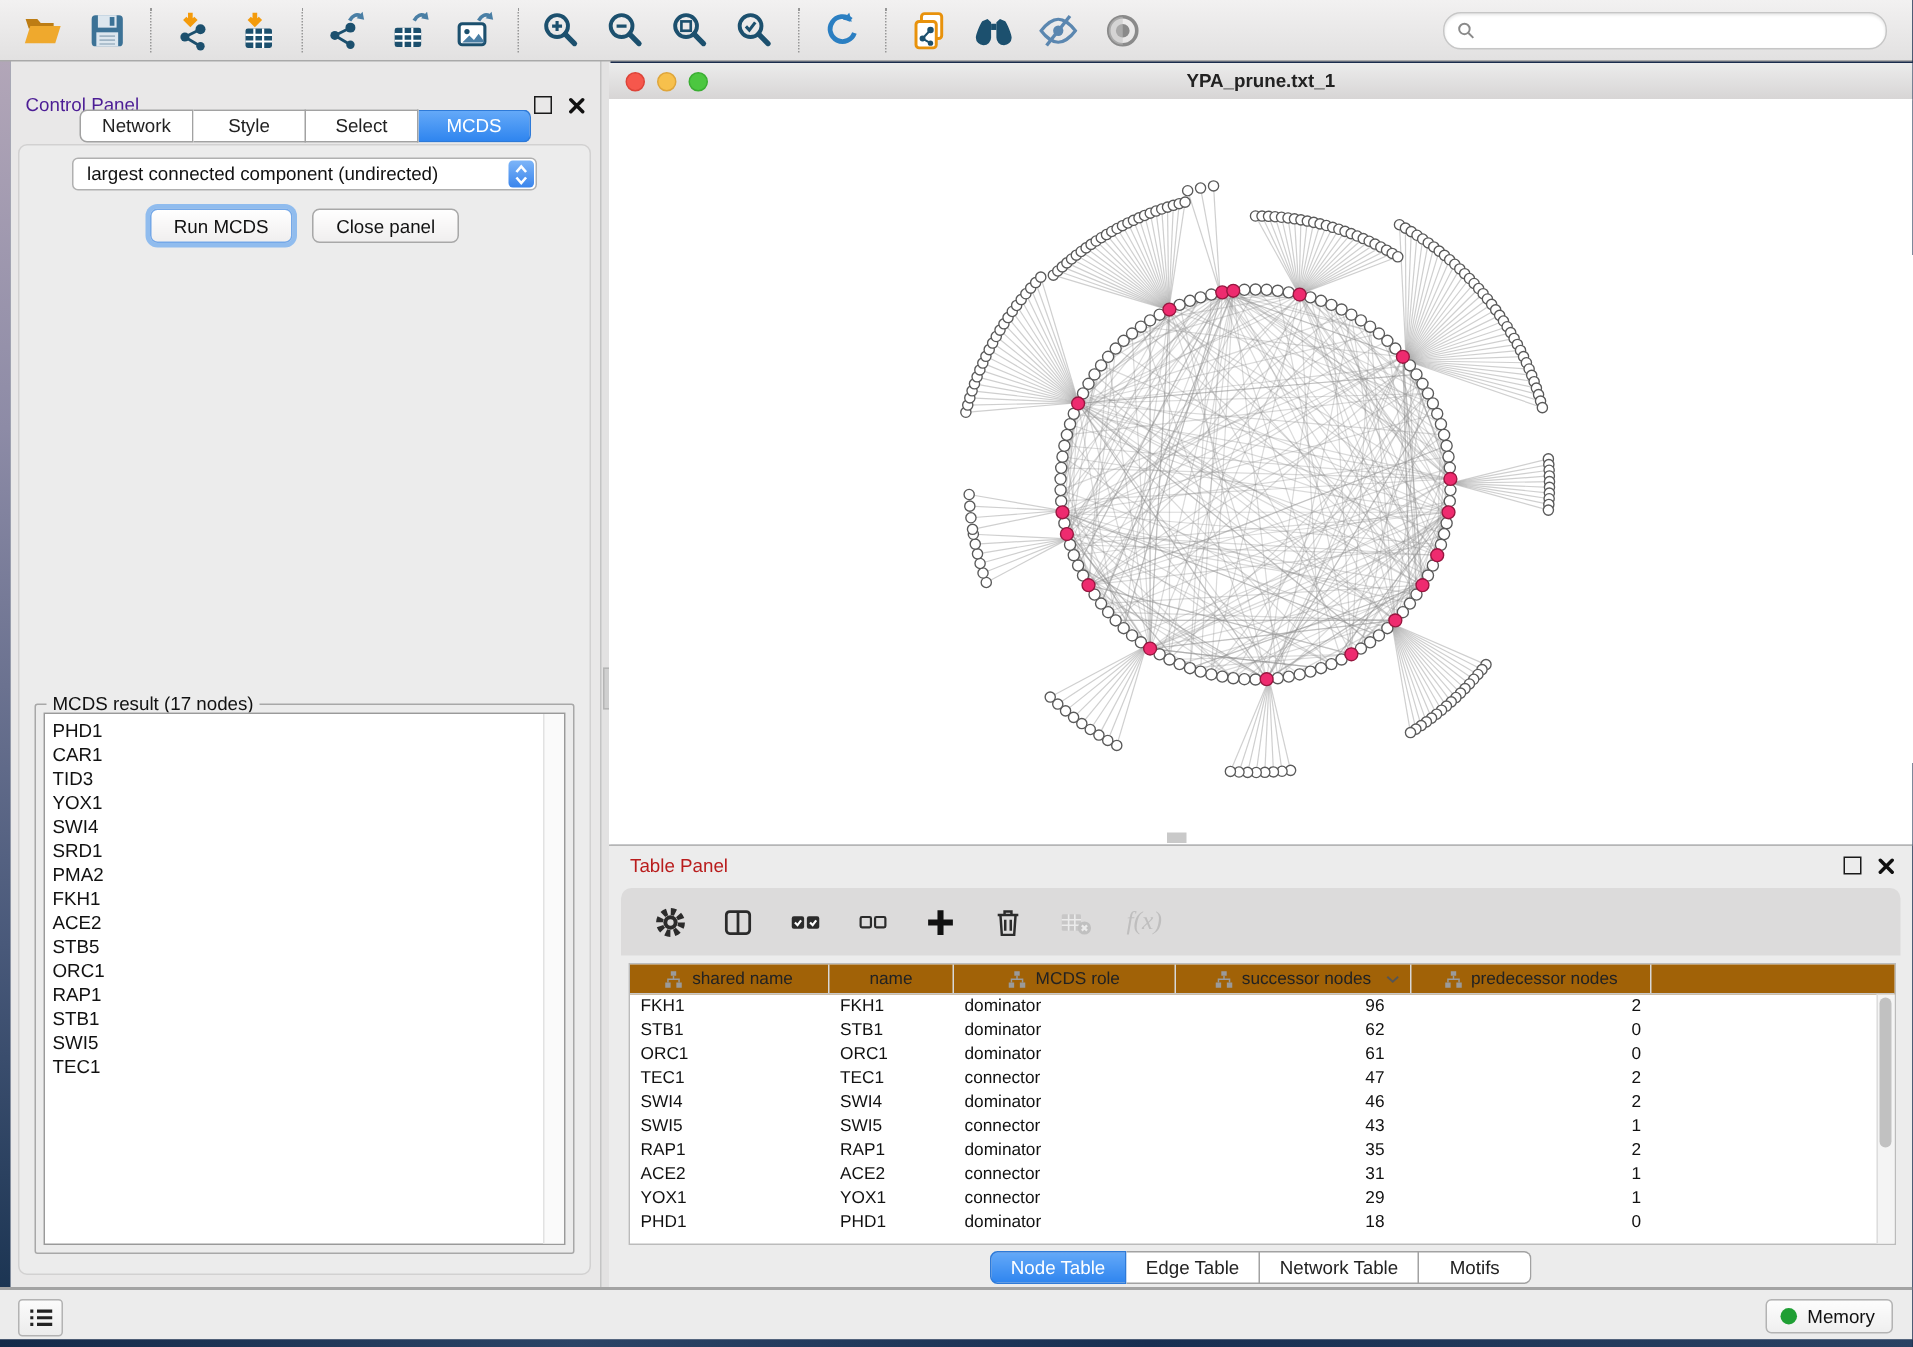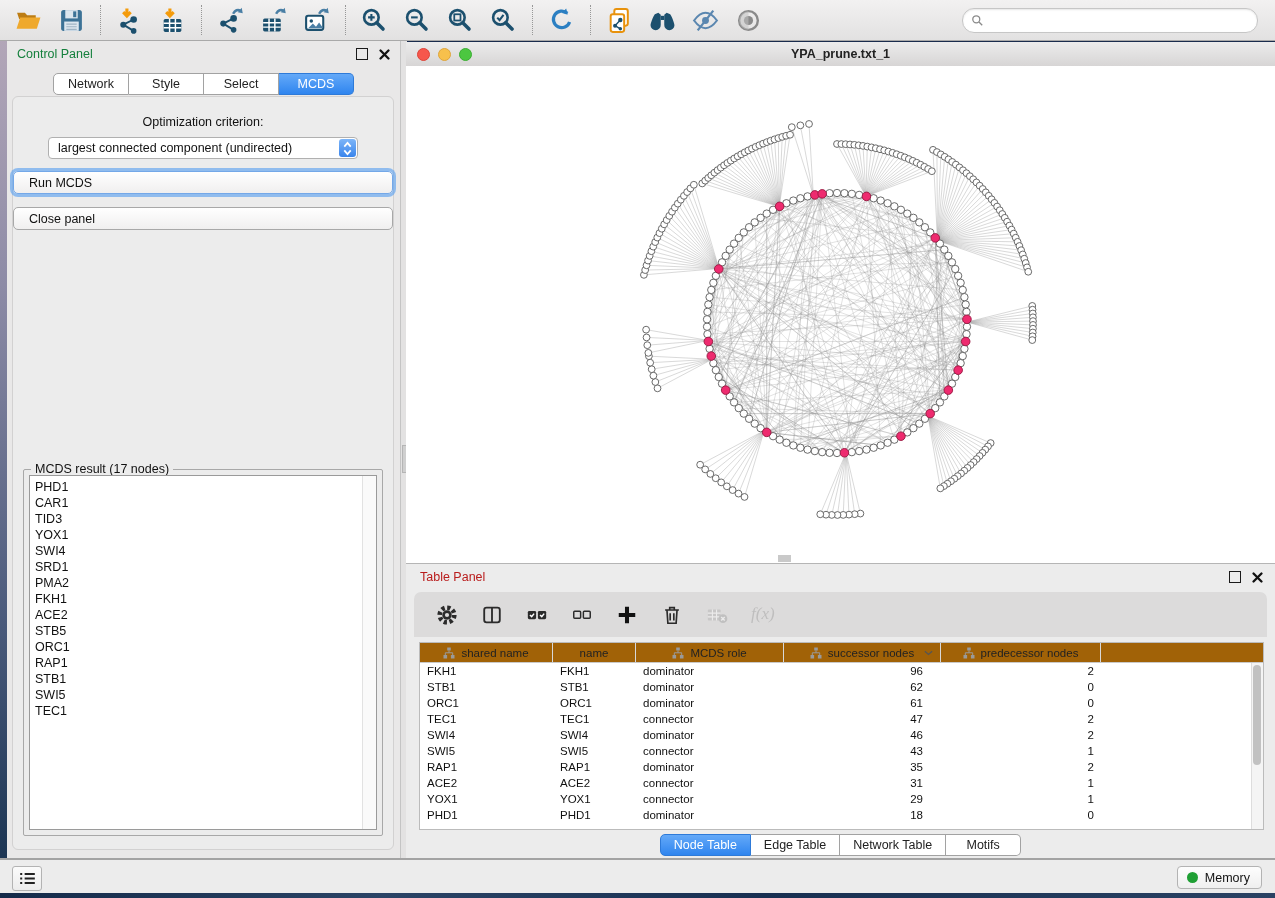--- a/index.html
+++ b/index.html
@@ -25,43 +25,43 @@
 
   
   .left-strip{position:absolute;left:0;top:40px;width:7px;height:818px;
     background:linear-gradient(#b2a6b8,#8d8ba6 30%,#49597a 72%,#1c3553);}
   .desktop-bottom{position:absolute;left:0;top:893px;width:1275px;height:5px;
     background:linear-gradient(90deg,#142a49,#2b4466 30%,#182f51 60%,#2a4263);}
 
   
   .control-panel{position:absolute;left:7px;top:40px;width:393px;height:818px;
     background:#e9e8e8;border-right:1px solid #bdbdbd;}
-  .panel-header{height:28px;display:flex;align-items:center;padding:0 10px;
-    font-size:12.5px;color:#15803d;}
+  .panel-header{height:28px;display:flex;align-items:center;padding:16px 10px;
+    font-size:12.5px;color:#4c1d95;}
   .panel-header .spacer{flex:1;}
   .float-box{width:10px;height:10px;border:1.7px solid #1a1a1a;margin-right:11px;cursor:default;}
   .close-x{width:11px;height:11px;cursor:default;display:inline-flex;}
   .ctrl-tabs{position:absolute;left:0;top:33px;width:100%;display:flex;justify-content:center;}
   .seg{display:flex;}
   .seg .tab{min-width:48px;padding:3px 13px;font-size:12.5px;background:#fff;
     border:1px solid #a2a2a2;border-left:none;color:#222;text-align:center;cursor:default;}
   .seg .tab:first-child{border-left:1px solid #a2a2a2;border-radius:5px 0 0 5px;}
   .seg .tab:last-child{border-radius:0 5px 5px 0;}
   .seg .tab.active{background:linear-gradient(#64a9f8,#2f85ef);color:#fff;border-color:#2e7ad8;}
   .tab-content{position:absolute;left:5px;right:6px;top:56px;bottom:8px;
     background:#ececec;border:1px solid #d2d1d1;border-radius:6px;}
   .opt-label{margin-top:18px;text-align:center;font-size:12.5px;color:#111;}
   .dropdown{margin:8px auto 0;width:310px;height:22px;background:#fff;border:1px solid #b0b0b0;
     border-radius:4px;display:flex;align-items:center;font-size:12.5px;color:#111;
     padding-left:9px;position:relative;box-sizing:border-box;cursor:default;}
   .dd-cap{position:absolute;right:1px;top:1px;bottom:1px;width:17px;
     background:linear-gradient(#7db5f8,#3a85ec);border-radius:3px;
     display:flex;align-items:center;justify-content:center;}
   .dd-cap svg{width:9px;height:15px;}
-  .btn-row{display:flex;justify-content:center;gap:13px;margin-top:12px;flex-direction:column;}
+  .btn-row{display:flex;justify-content:center;gap:13px;margin-top:12px;}
   .btn{height:21px;padding:0 15px;background:linear-gradient(#ffffff,#f0efef);
     border:1px solid #a8a8a8;border-radius:5px;font-size:12.5px;color:#111;
     display:flex;align-items:center;cursor:default;}
   .btn.focused{box-shadow:0 0 0 3px rgba(96,163,240,.65);border-color:#74a8e8;}
   .result-group{position:absolute;left:10px;right:10px;top:372px;bottom:13px;
     border:1px solid #a8a8a8;border-radius:2px;}
   .result-title{position:absolute;top:-8px;left:7px;background:#ececec;padding:0 4px;
     font-size:12.5px;color:#111;}
   .result-list{position:absolute;inset:5px;background:#fff;border:1px solid #9a9a9a;
     overflow:hidden;padding-top:3px;}
@@ -311,21 +311,20 @@
     </div>
     <div class="ctrl-tabs">
       <div class="seg" id="ctrl-seg">
           <div class="tab">Network</div>
           <div class="tab">Style</div>
           <div class="tab">Select</div>
           <div class="tab active">MCDS</div>
         </div>
     </div>
     <div class="tab-content">
-      <div class="opt-label">Optimization criterion:</div>
       <div class="dropdown">
         <span>largest connected component (undirected)</span>
         <span class="dd-cap">
           <svg viewBox="0 0 8 14">
               <path d="M1 5.3 4 1.8l3 3.5" stroke="#fff" stroke-width="1.6" fill="none"></path>
               <path d="M1 8.7 4 12.2l3-3.5" stroke="#fff" stroke-width="1.6" fill="none"></path>
             </svg>
         </span>
       </div>
       <div class="btn-row">

